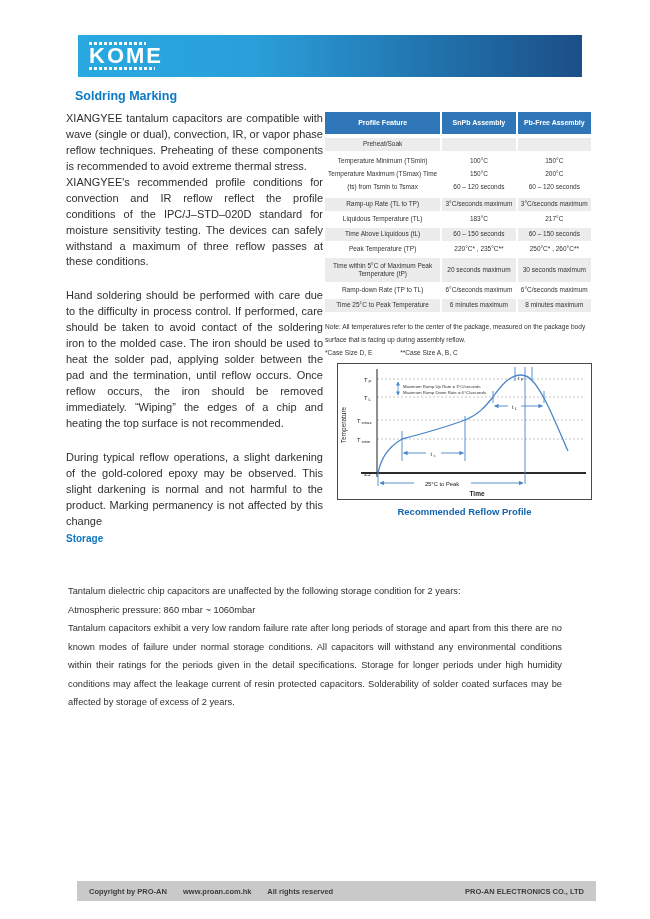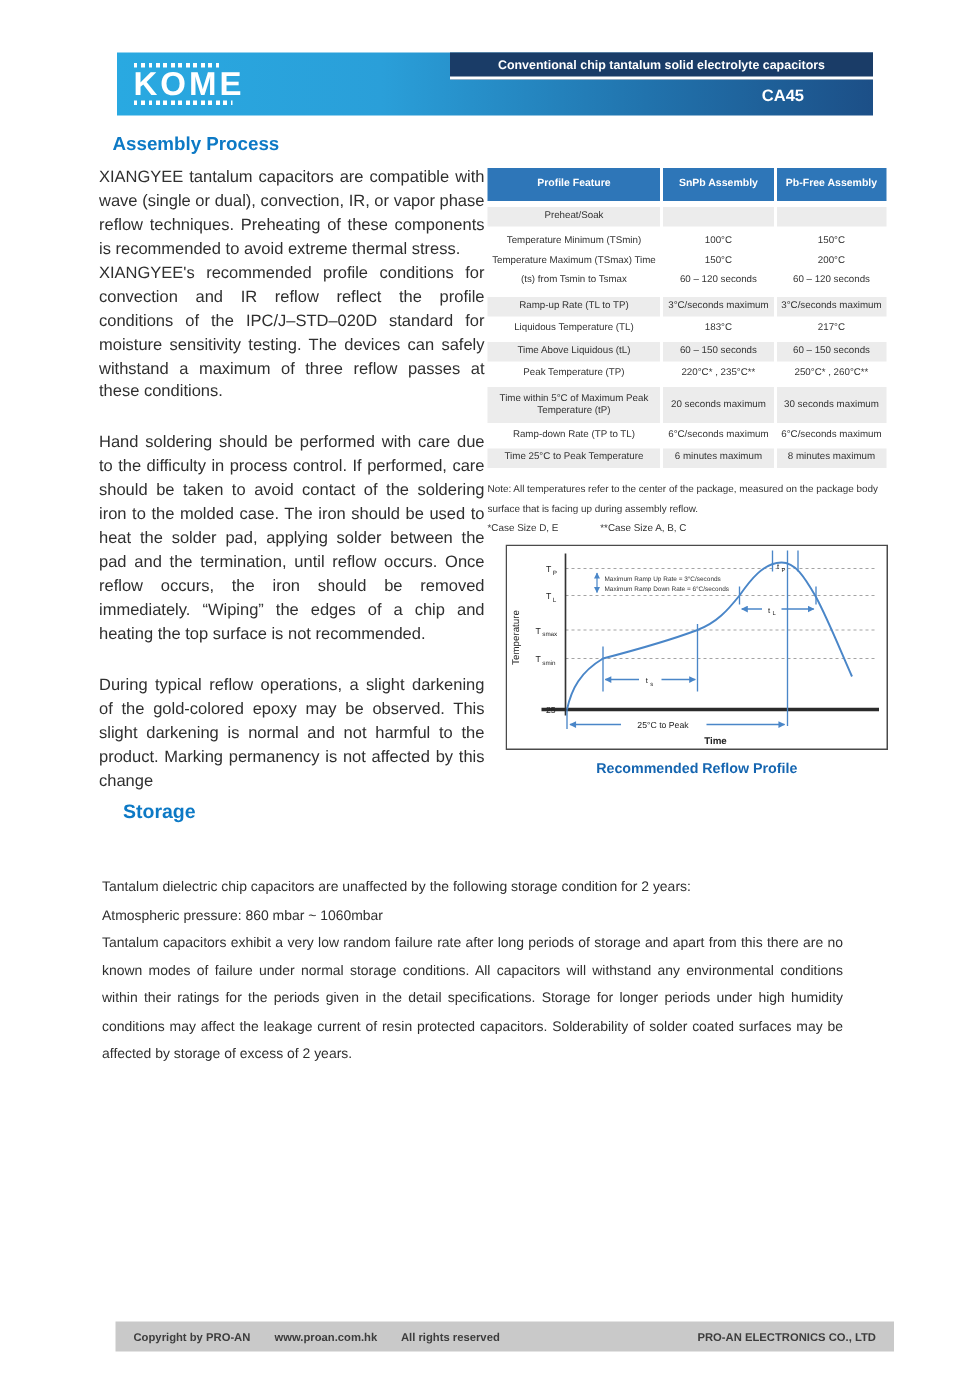--- a/index.html
+++ b/index.html
@@ -16,21 +16,21 @@
   .logo .word{font-size:22px;font-weight:bold;letter-spacing:2px;line-height:20px;}
   .right-panel{position:absolute;right:0;top:0;width:282px;height:100%;}
   .title-strip{height:16px;background:#1a3c67;border-bottom:2.5px solid #ffffff;
                color:#fff;font-size:8.3px;font-weight:bold;text-align:center;line-height:16px;}
   .model-line{color:#fff;font-size:11px;font-weight:bold;text-align:right;
               padding-right:46px;line-height:22px;}
 
   
   .sec-heading{position:absolute;color:#0c79c5;font-weight:bold;}
   #soldering-heading{left:75px;top:89px;font-size:12.5px;}
-  #storage-heading{left:82px;top:533px;font-size:13px;}
+  #storage-heading{left:66px;top:533px;font-size:10px;}
 
   
   .left-col{position:absolute;left:66px;top:111px;width:257px;
             font-size:11px;line-height:1.45;text-align:justify;color:#2f2f2f;}
   .para{margin:0 0 0 0;}
   .para + .para.spaced{margin-top:18px;}
 
   
   .right-col{position:absolute;left:325px;top:112px;width:262px;}
   .t-row{display:grid;grid-template-columns:44% 28% 28%;column-gap:2px;margin-top:2px;}
@@ -75,27 +75,23 @@
 <body>
 
 <div class="page">
 
   <div class="banner">
     <div class="logo">
       <div class="dots top"></div>
       <div class="word">KOME</div>
       <div class="dots bottom"></div>
     </div>
-    <div class="right-panel">
-      <div class="title-strip">Conventional chip tantalum solid electrolyte capacitors</div>
-      <div class="model-line">CA45</div>
-    </div>
-  </div>
-
-  <div class="sec-heading" id="soldering-heading">Assembly Process</div>
+  </div>
+
+  <div class="sec-heading" id="soldering-heading">Soldring Marking</div>
 
   <div class="left-col">
     <div class="para">XIANGYEE tantalum capacitors are compatible with wave (single or dual), convection, IR, or vapor phase reflow techniques. Preheating of these components is recommended to avoid extreme thermal stress.</div>
     <div class="para">XIANGYEE's recommended profile conditions for convection and IR reflow reflect the profile conditions of the IPC/J–STD–020D standard for moisture sensitivity testing. The devices can safely withstand a maximum of three reflow passes at these conditions.</div>
     <div class="para spaced">Hand soldering should be performed with care due to the difficulty in process control. If performed, care should be taken to avoid contact of the soldering iron to the molded case. The iron should be used to heat the solder pad, applying solder between the pad and the termination, until reflow occurs. Once reflow occurs, the iron should be removed immediately. “Wiping” the edges of a chip and heating the top surface is not recommended.</div>
     <div class="para spaced">During typical reflow operations, a slight darkening of the gold-colored epoxy may be observed. This slight darkening is normal and not harmful to the product. Marking permanency is not affected by this change</div>
   </div>
 
   <div class="right-col">
     <div>

